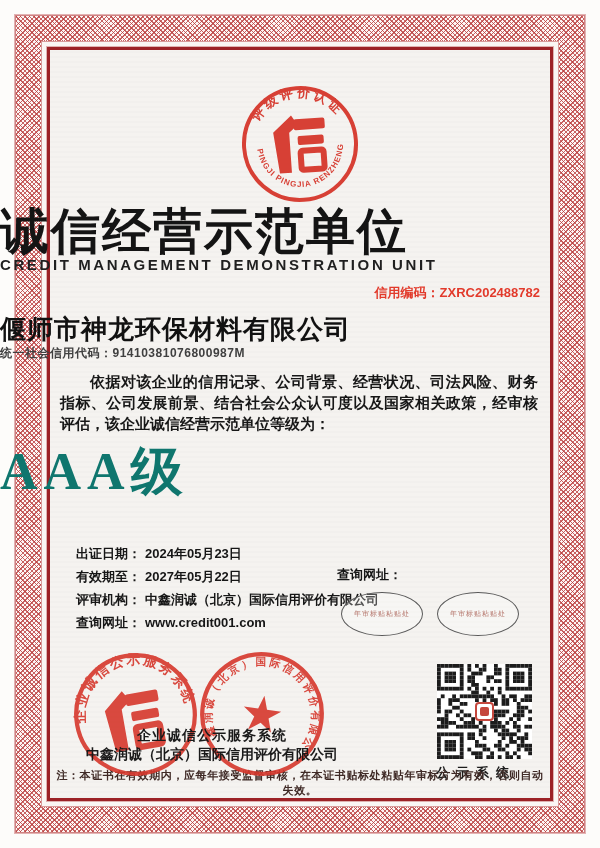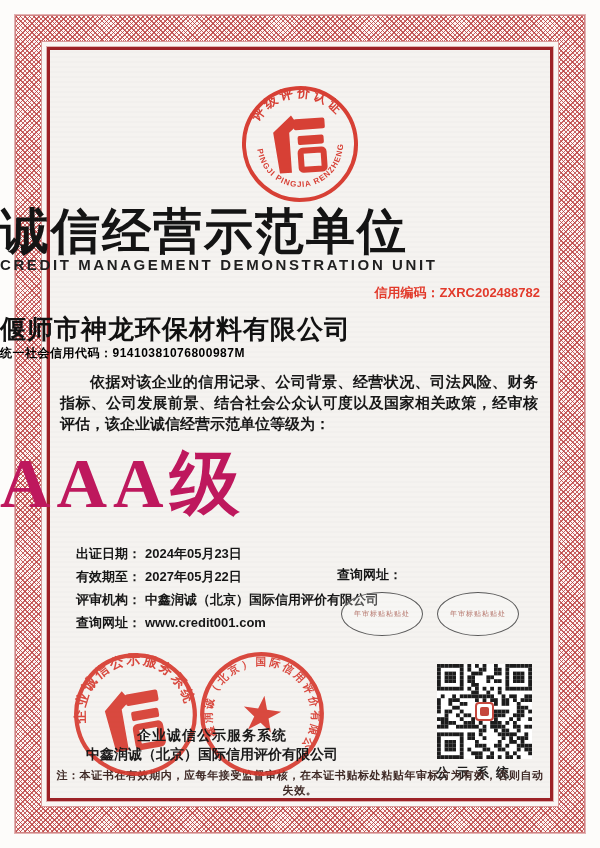--- a/index.html
+++ b/index.html
@@ -22,23 +22,23 @@
   .ctr{left:0;right:0;}
 
   
   .seal{position:absolute;}
   .seal svg{width:100%;height:100%;}
 
   .title{top:199px;font-size:49px;font-weight:900;letter-spacing:2px;color:#141414;font-family:"Liberation Sans","DejaVu Sans",sans-serif;}
   .subtitle{top:256px;font-size:15px;font-weight:700;letter-spacing:2.6px;color:#1f1f1f;}
   .credit-line{top:284px;right:60px;font-size:13px;font-weight:700;color:#e23a2b;text-align:right;left:auto;}
   .company{top:312px;font-size:26px;font-weight:900;color:#111;letter-spacing:1px;}
-  .uscc{top:345px;font-size:12px;font-weight:700;color:#000000;letter-spacing:.5px;}
+  .uscc{top:345px;font-size:12px;font-weight:700;color:#404040;letter-spacing:.5px;}
   .body-par{top:371px;left:60px;right:62px;font-size:15px;line-height:21px;font-weight:700;color:#171717;text-align:justify;text-indent:2em;}
-  .grade{top:437px;font-size:70px;font-weight:700;color:#be185d;letter-spacing:6px;font-family:"Liberation Serif","DejaVu Serif",serif;}
+  .grade{top:437px;font-size:52px;font-weight:700;color:#0f766e;letter-spacing:6px;font-family:"Liberation Serif","DejaVu Serif",serif;}
 
   .info{top:545px;left:76px;}
   .info-row{height:23px;font-size:13px;font-weight:700;color:#161616;white-space:nowrap;}
   .info-row .lab{margin-right:4px;}
 
   .annual-label{left:337px;top:566px;font-size:13px;font-weight:700;color:#161616;}
   .stickers{left:341px;top:592px;display:flex;gap:14px;}
   .sticker{width:80px;height:42px;border:1.5px solid #5a5a5a;border-radius:50%;display:flex;align-items:center;justify-content:center;
     font-size:7px;color:#b5756b;letter-spacing:1px;background:rgba(255,255,255,.25);}
 

